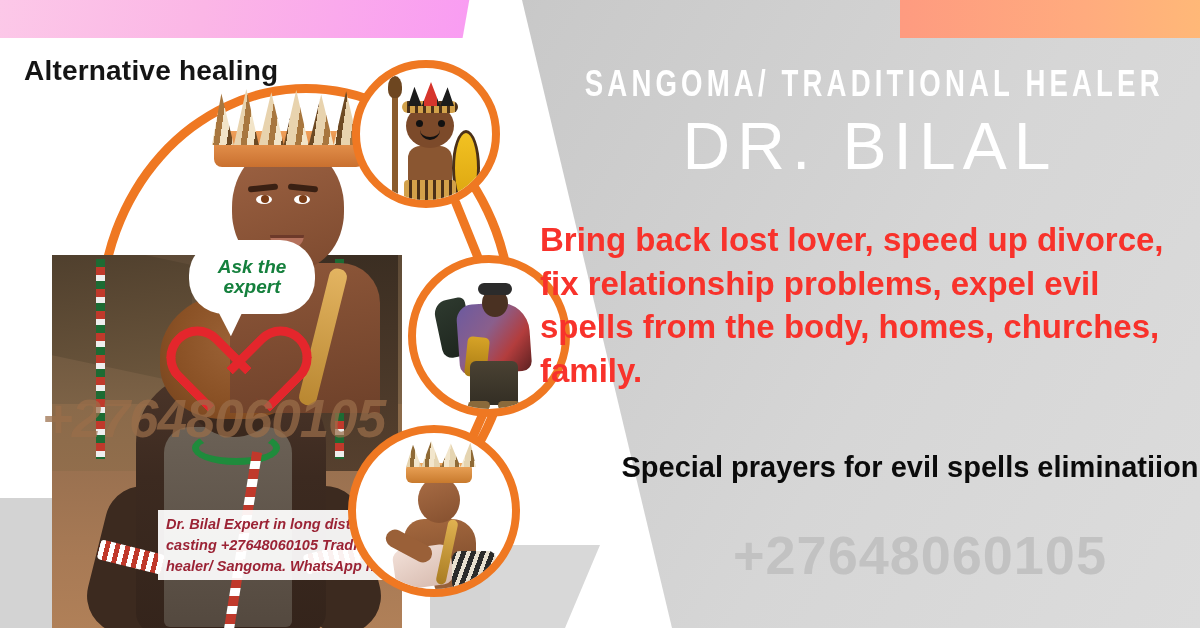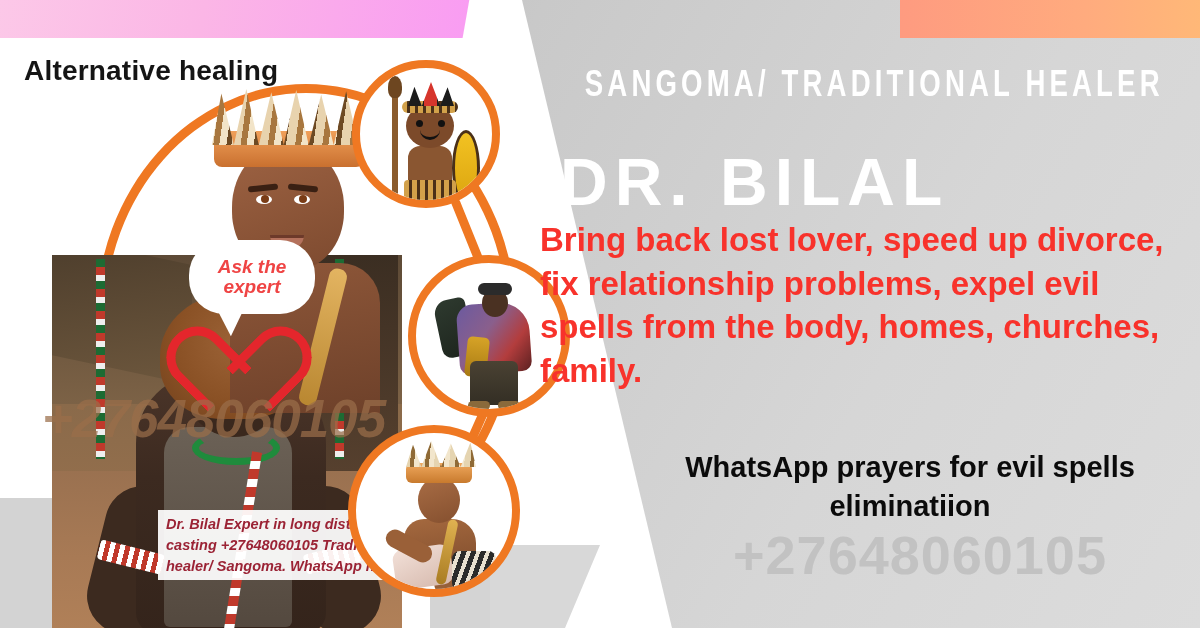--- a/index.html
+++ b/index.html
@@ -54,22 +54,22 @@
   .kicker {
     position:absolute; left:560px; top:62px; width:620px;
     font-family:"Liberation Sans", sans-serif;
     font-size:30px; font-weight:700; color:#ffffff;
     letter-spacing:4.5px; text-align:center;
     transform:scaleY(1.25) scaleX(0.92); transform-origin:center top;
     white-space:nowrap;
   }
   .title {
     position:absolute; left:560px; top:108px; width:620px;
-    font-size:66px; font-weight:700; color:#ffffff;
-    letter-spacing:7px; white-space:nowrap;margin-top:36px;
+    font-size:66px; font-weight:400; color:#ffffff;
+    letter-spacing:7px; text-align:center; white-space:nowrap;
   }
 
   .red-copy {
     position:absolute; left:540px; top:218px; width:660px;
     font-size:33px; font-weight:700; line-height:1.32;
     color:#f8322b; text-align:left;
   }
   .black-copy {
     position:absolute; left:620px; top:448px; width:580px;
     font-size:29px; font-weight:700; line-height:1.34;
@@ -153,21 +153,21 @@
     transform:rotate(-45deg); transform-origin:0 100%; }
   .heart:after { left:40px; border-radius:44px 44px 0 0; border-bottom:none;
     transform:rotate(45deg); transform-origin:100% 100%; }
 
   .bubble {
     position:absolute; left:192px; top:243px; width:120px; height:68px;
     background:#ffffff; border-radius:32px;
     display:flex; align-items:center; justify-content:center;
     box-shadow:0 0 0 3px #ffffff;
   }
-  .bubble-txt { font-size:19px; font-weight:700; font-style:italic; color:#ef4444;
+  .bubble-txt { font-size:19px; font-weight:700; font-style:italic; color:#15803d;
     line-height:1.05; text-align:center; }
   .bubble-tail {
     position:absolute; left:215px; top:300px; width:0; height:0;
     border-left:14px solid transparent; border-right:22px solid transparent;
     border-top:36px solid #ffffff; transform:rotate(-6deg);
   }
 
   .watermark {
     position:absolute; left:42px; top:388px; width:400px;
     font-size:53px; font-weight:700; font-style:italic; letter-spacing:-1px;
@@ -383,16 +383,16 @@
     <div class="w3-arm"></div>
     <div class="w3-fur"></div>
     <div class="w3-head"></div>
     <div class="w3-crown"></div>
     <div class="w3-plume"></div>
   </div>
 
   <div class="kicker">SANGOMA/ TRADITIONAL HEALER</div>
   <div class="title">DR. BILAL</div>
   <div class="red-copy">Bring back lost lover, speed up divorce, fix relationship problems, expel evil spells from the body, homes, churches, family.</div>
-  <div class="black-copy">WhatsApp prayers for  evil spells eliminatiion</div>
+  <div class="black-copy">Special prayers for  evil spells eliminatiion</div>
   <div class="ghost-phone">+27648060105</div>
 
 </div>
 
 </body></html>

